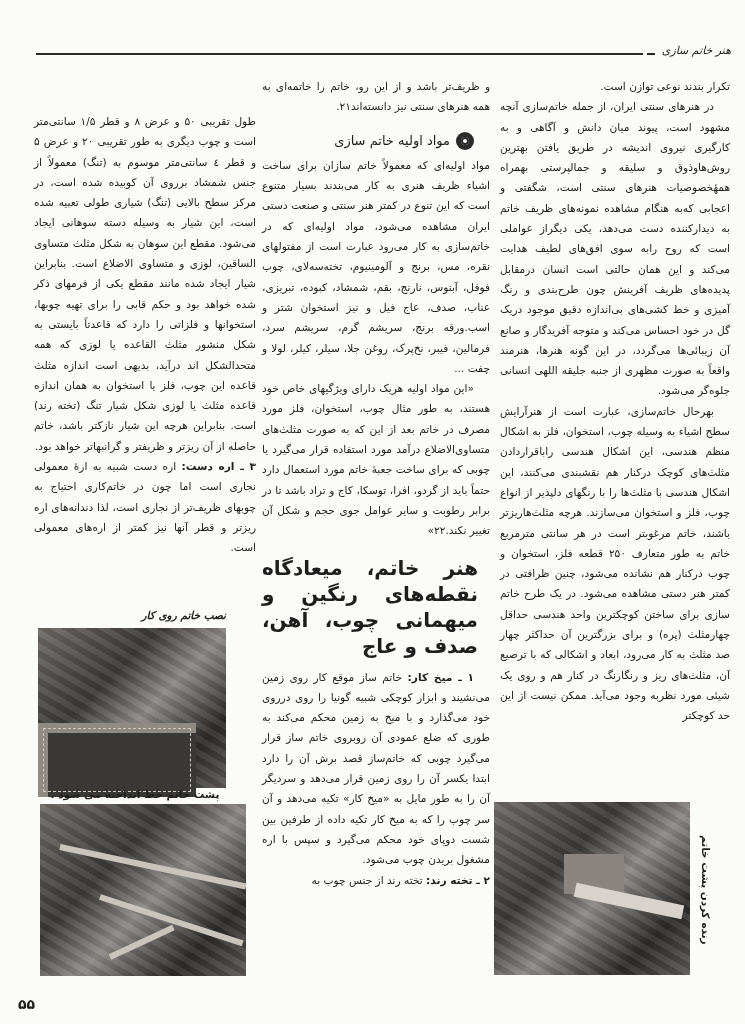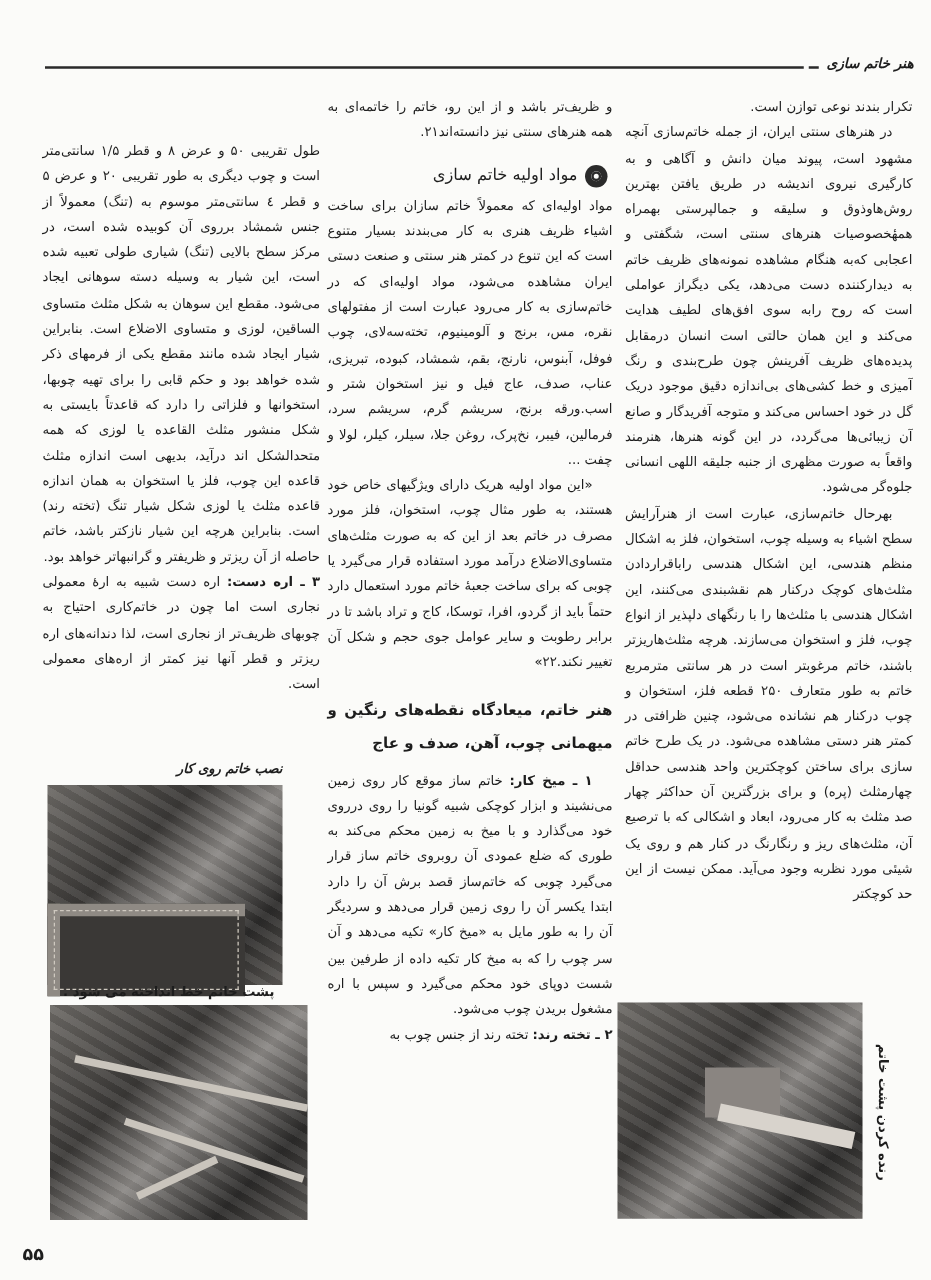--- a/index.html
+++ b/index.html
@@ -3,31 +3,31 @@
 <meta charset="utf-8">
 <style>
   html, body { margin:0; padding:0; }
   body {
     width:745px; height:1024px; background:#fbfbf9; position:relative; overflow:hidden;
     font-family:"DejaVu Sans", sans-serif; color:#1d1d1d;
   }
   .header { position:absolute; top:44px; left:36px; right:14px; height:16px; }
   .header .rule { position:absolute; left:0; right:88px; top:9px; border-top:2px solid #2a2a2a; }
   .header .rule-short { position:absolute; right:76px; width:8px; top:9px; border-top:2px solid #2a2a2a; }
-  .header .title { position:absolute; right:0; top:0; font-family:"DejaVu Serif", serif; font-style:italic; font-size:11px; direction:rtl;font-weight:bold; }
+  .header .title { position:absolute; right:0; top:0; font-family:"DejaVu Serif", serif; font-style:italic; font-size:11px; direction:rtl; }
   .col { position:absolute; direction:rtl; text-align:justify; font-size:10.6px; line-height:20.3px; }
   .col p { margin:0; }
   .col-right { left:500px; width:230px; top:76px; }
   .col-mid { left:262px; width:228px; top:76px; }
   .col-left { left:34px; width:222px; top:76px;margin-top:35px; }
   .indent { text-indent:16px; }
-  .sec-head { display:flex; align-items:center; justify-content:flex-start; gap:6px; font-size:13px; margin:14px 4px 4px 0; font-weight:normal; }
+  .sec-head { display:flex; align-items:center; justify-content:flex-start; gap:6px; font-size:13px; margin:14px 16px 4px 0; font-weight:normal; }
   .rosette { width:18px; height:18px; border-radius:50%; background:#2a2a2a; position:relative; flex:0 0 18px; }
   .rosette::after { content:""; position:absolute; left:5px; top:5px; width:8px; height:8px; border-radius:50%; background:#fbfbf9; box-shadow:inset 0 0 0 2px #2a2a2a; }
-  .big-head { font-size:12px; line-height:26px; margin:14px 0 8px 0; font-weight:bold; }
+  .big-head { font-size:20px; line-height:26px; margin:14px 12px 8px 0; font-weight:bold; }
   .item-title { font-weight:bold; }
   .photo { position:absolute; background:linear-gradient(135deg,#6d6a66 0%,#3a3836 35%,#8b8885 55%,#2b2a29 80%,#5b5855 100%); }
   .photo .inner { position:absolute; inset:0; background:repeating-linear-gradient(30deg, rgba(255,255,255,0.07) 0 6px, rgba(0,0,0,0.06) 6px 12px); }
   .photo-1 { left:38px; top:628px; width:188px; height:160px; }
   .photo-1 .frame { position:absolute; left:0; right:30px; top:95px; height:64px; border:10px solid #8f8a84; border-bottom:none; border-right:none; background:#3a3836; outline:1px dashed #cfc9c0; outline-offset:-6px; }
   .photo-2 { left:40px; top:804px; width:206px; height:172px; }
   .photo-2 .stick { position:absolute; height:6px; background:#c9c4bc; transform-origin:left center; }
   .photo-3 { left:494px; top:802px; width:196px; height:173px; }
   .photo-3 .block { position:absolute; left:70px; top:52px; width:60px; height:40px; background:#8a8581; }
   .photo-3 .bar { position:absolute; left:80px; top:92px; width:110px; height:14px; background:#d8d3cc; transform:rotate(12deg); }

